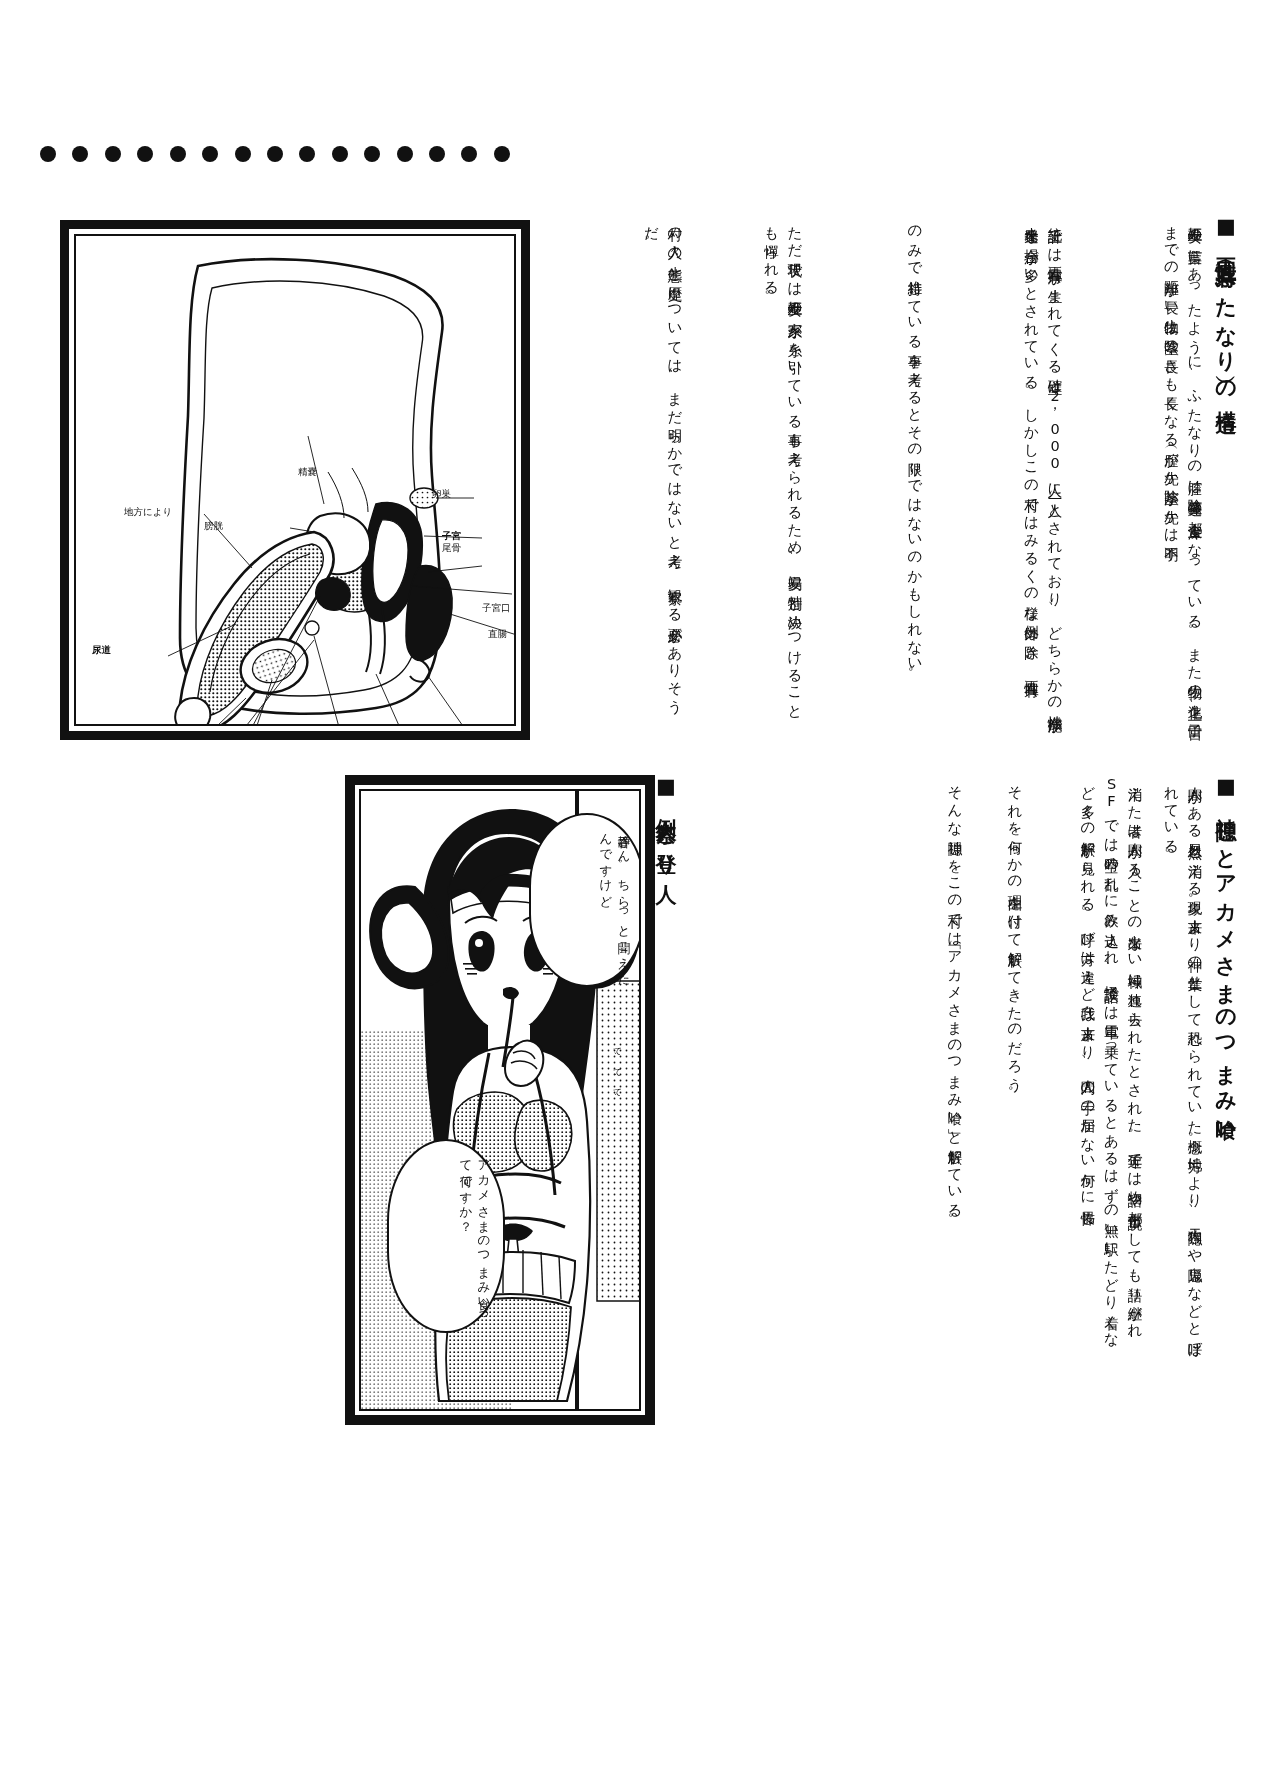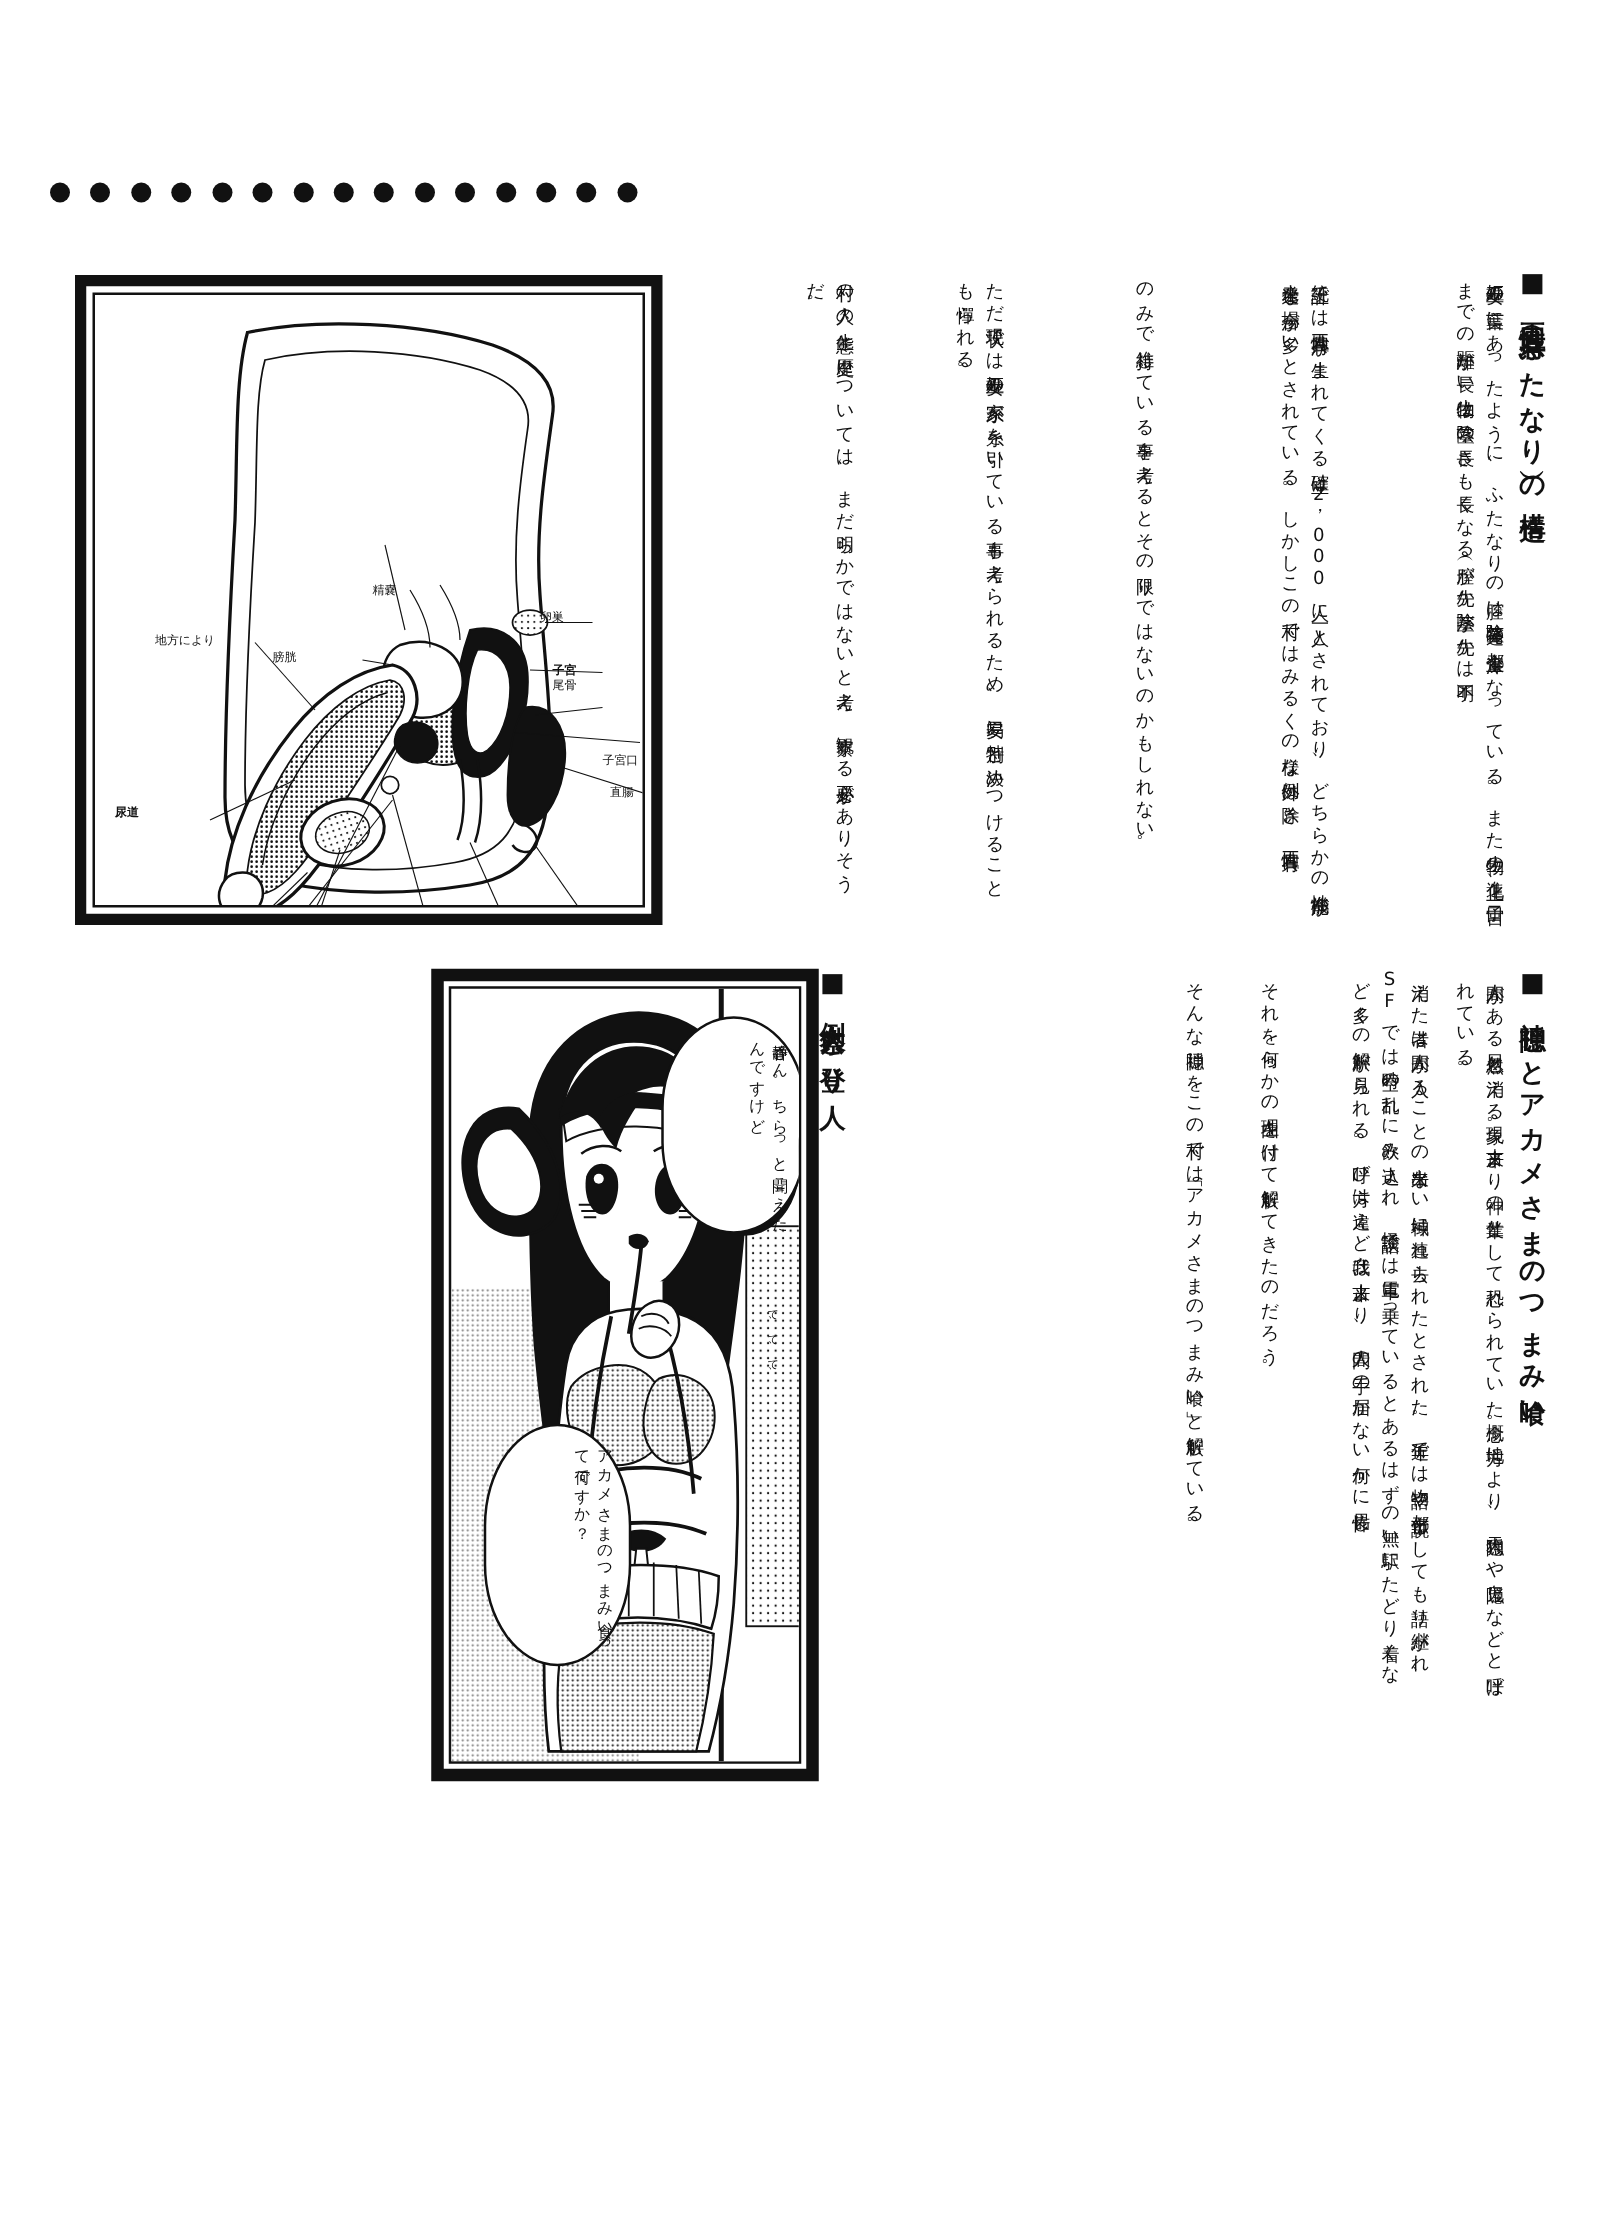--- a/index.html
+++ b/index.html
@@ -336,21 +336,21 @@
             <path d="M126 588 L244 360"></path>
             <path d="M140 614 L196 444"></path>
             <path d="M300 626 L238 400"></path>
             <path d="M382 622 L300 438"></path>
             <path d="M440 566 L352 440"></path>
           </g>
         </svg>
 
         <div class="dlabel" style="left:222px;top:192px;margin-top:38px;">精嚢</div>
         <div class="dlabel" style="left:48px;top:270px;">地方により</div>
-        <div class="dlabel" style="left:142px;top:284px;">膀胱</div>
+        <div class="dlabel" style="left:128px;top:284px;">膀胱</div>
         <div class="dlabel" style="left:356px;top:252px;">卵巣</div>
         <div class="dlabel" style="left:366px;top:294px;font-weight:bold;">子宮</div>
         <div class="dlabel" style="left:366px;top:306px;">尾骨</div>
         <div class="dlabel" style="left:406px;top:366px;">子宮口</div>
         <div class="dlabel" style="left:412px;top:392px;">直腸</div>
         <div class="dlabel" style="left:16px;top:408px;font-weight:bold;">尿道</div>
 
       </div>
     </div>
 

